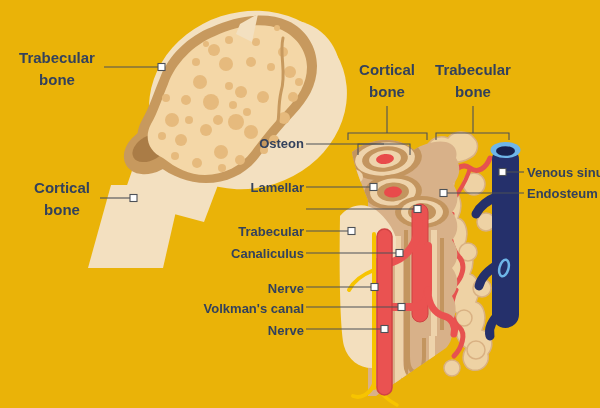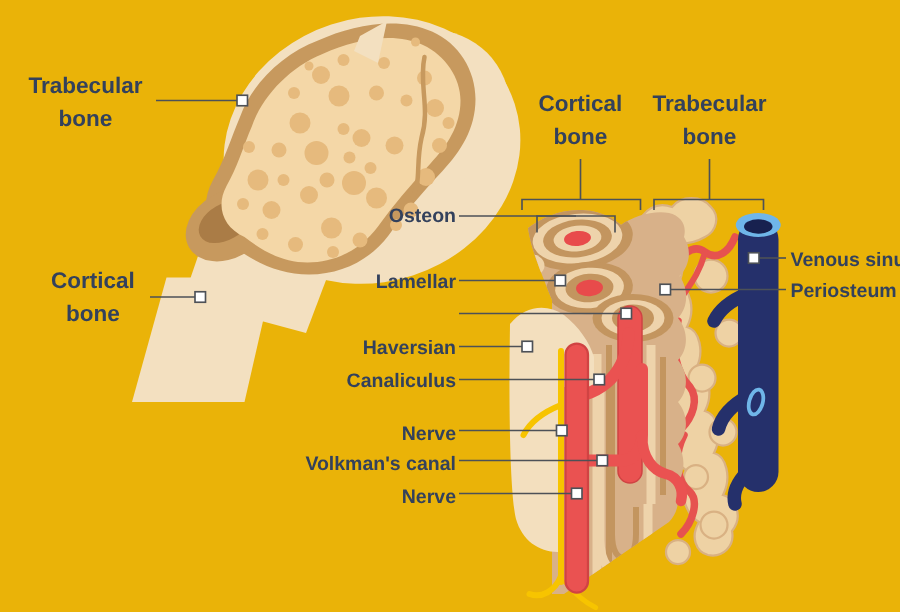--- a/index.html
+++ b/index.html
@@ -233,22 +233,22 @@
   <div class="lbl lbl-lg" style="left:14px;top:47px;width:86px;">Trabecular bone</div>
 
   <div class="lbl lbl-lg" style="left:27px;top:177px;width:70px;">Cortical bone</div>
 
   <div class="lbl lbl-lg" style="left:352px;top:59px;width:70px;">Cortical bone</div>
 
   <div class="lbl lbl-lg" style="left:430px;top:59px;width:86px;">Trabecular bone</div>
 
   <div class="lbl lbl-sm r-col" style="top:136px;">Osteon</div>
   <div class="lbl lbl-sm r-col" style="top:180px;">Lamellar</div>
-  <div class="lbl lbl-sm r-col" style="top:224px;">Haversian</div>
+  <div class="lbl lbl-sm r-col" style="top:224px;">Trabecular</div>
   <div class="lbl lbl-sm r-col" style="top:246px;">Canaliculus</div>
   <div class="lbl lbl-sm r-col" style="top:281px;">Nerve</div>
   <div class="lbl lbl-sm r-col" style="top:301px;">Volkman's canal</div>
   <div class="lbl lbl-sm r-col" style="top:323px;">Nerve</div>
 
   <div class="lbl lbl-sm l-col" style="top:165px;">Venous sinus</div>
-  <div class="lbl lbl-sm l-col" style="top:186px;">Periosteum</div>
+  <div class="lbl lbl-sm l-col" style="top:186px;">Endosteum</div>
 
 </div>
 
 </body></html>

